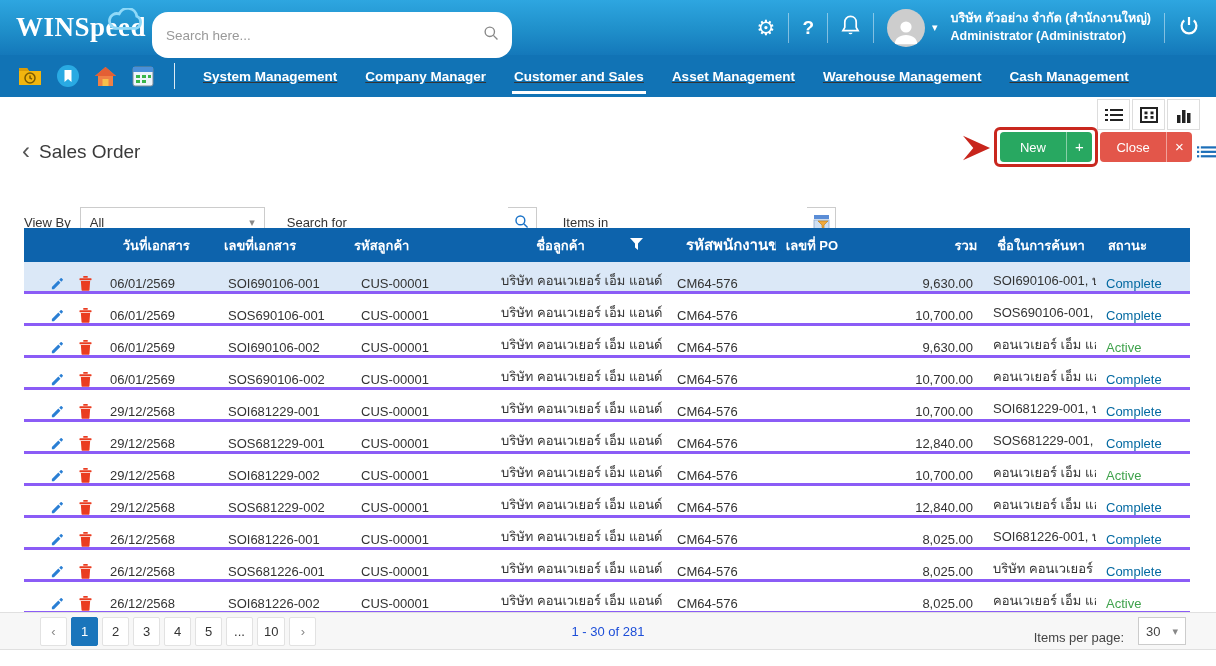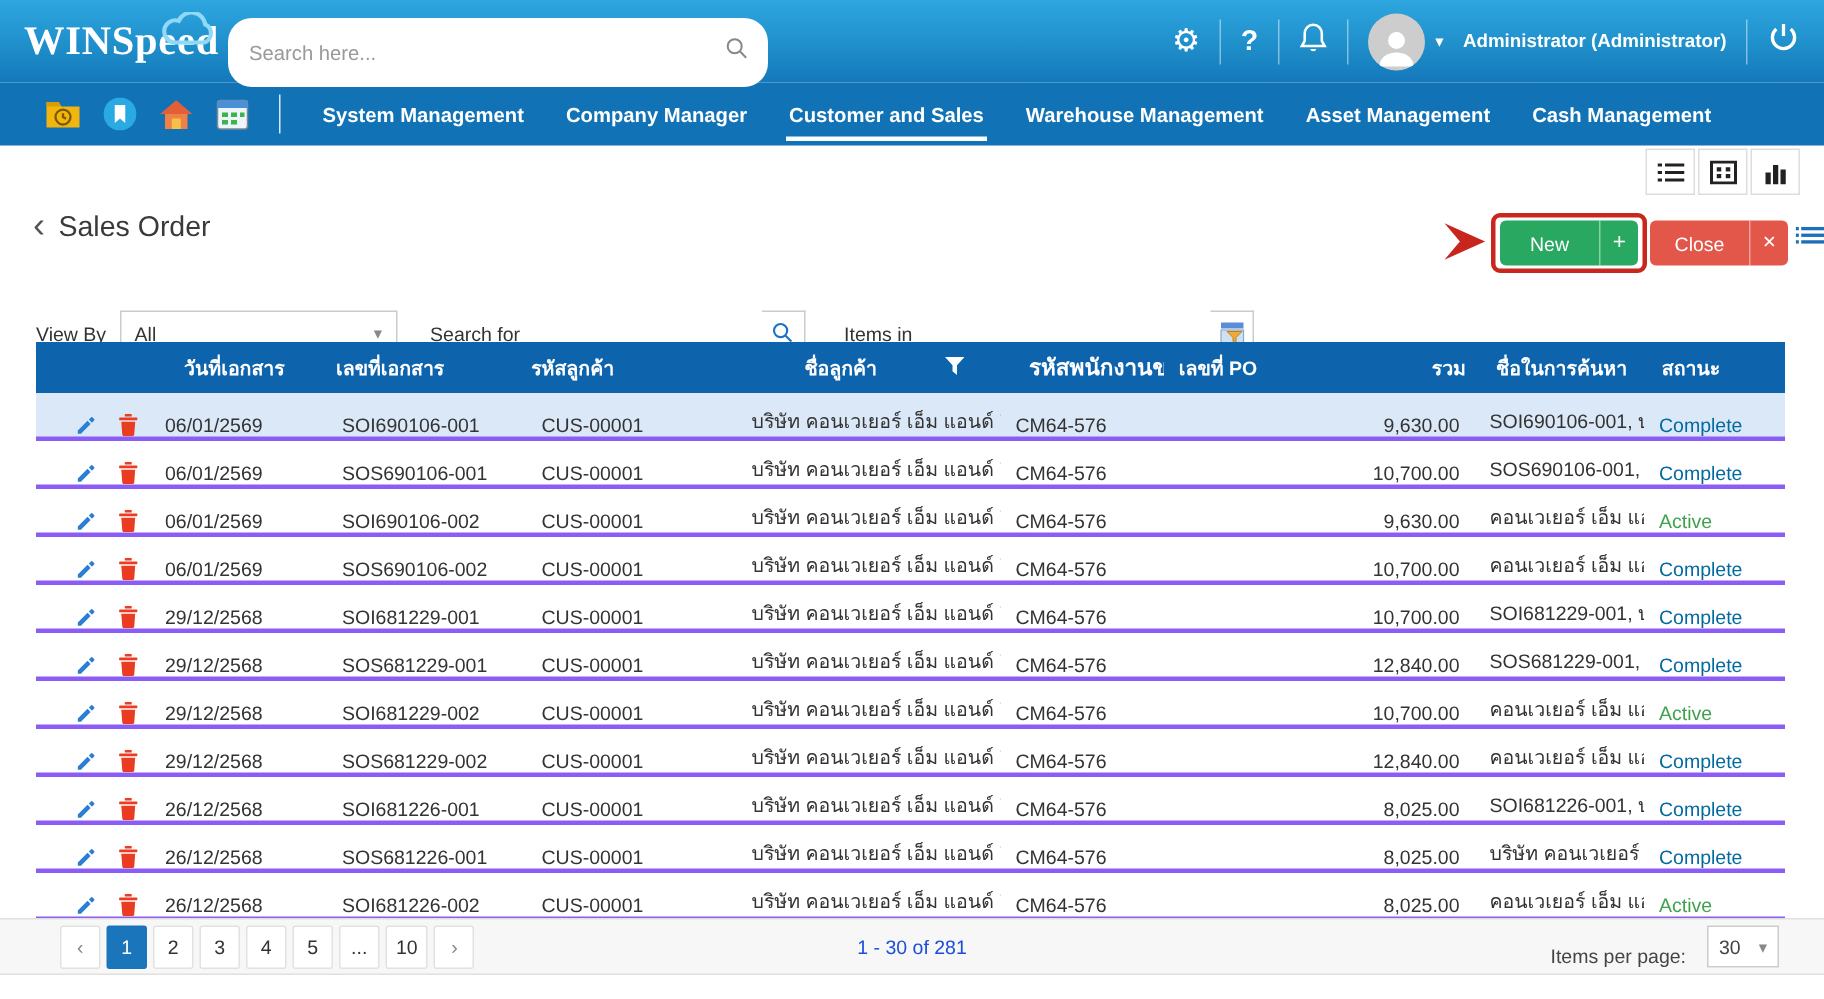--- a/index.html
+++ b/index.html
@@ -17,34 +17,34 @@
   .search-pill input{border:none;outline:none;flex:1;font-size:13.5px;color:#555;background:transparent;font-family:inherit;}
   .search-pill input::placeholder{color:#999;}
   .top-right{position:absolute;right:10px;top:0;height:55px;display:flex;align-items:center;gap:13px;}
   .vdiv{width:1px;height:30px;background:rgba(255,255,255,.45);}
   .gear{font-size:21px;color:#fff;line-height:1;cursor:pointer;}
   .help{font-size:19px;font-weight:bold;color:#fff;cursor:pointer;}
   .avatar{width:38px;height:38px;border-radius:50%;background:#cdcdcd;display:flex;align-items:end;justify-content:center;overflow:hidden;}
   .chev{color:#fff;font-size:11px;margin-left:-6px;}
   .company{color:#fff;font-size:12.5px;font-weight:bold;line-height:1.4;}
   
-  .navbar{height:42px;background:#1173b5;display:flex;align-items:center;padding-left:30px;}
+  .navbar{height:42px;background:#1173b5;display:flex;align-items:center;padding-left:18px;text-decoration:underline;}
   .nav-icons{display:flex;align-items:center;gap:15px;}
   .nav-ico{display:flex;align-items:center;cursor:pointer;}
   .nav-sep{width:1px;height:26px;background:rgba(255,255,255,.85);margin:0 14px 0 20px;}
   .nav-menu{display:flex;}
   .nav-item{color:#fff;font-size:13.5px;font-weight:bold;padding:0 14px;height:42px;display:flex;align-items:center;position:relative;cursor:pointer;white-space:nowrap;}
   .nav-item.active::after{content:"";position:absolute;left:12px;right:12px;bottom:3px;height:3px;background:#fff;}
   
   .view-toggle{position:absolute;top:99px;right:16px;display:flex;gap:2px;}
   .vt-btn{width:33px;height:31px;background:#fff;border:1px solid #ddd;display:flex;align-items:center;justify-content:center;cursor:pointer;}
   
   .page-title{position:absolute;top:141px;left:22px;font-size:19px;color:#3a3a3a;display:flex;align-items:center;gap:9px;}
   .back{font-size:24px;color:#555;line-height:1;margin-top:-3px;cursor:pointer;}
-  .action-cluster{position:absolute;top:147px;right:0;height:30px;display:flex;align-items:flex-start;}
+  .action-cluster{position:absolute;top:132px;right:0;height:30px;display:flex;align-items:flex-end;}
   .annot-arrow{margin-right:6px;display:flex;align-items:center;}
   .new-wrap{position:relative;margin-right:8px;}
   .btn{height:30px;display:flex;align-items:center;border-radius:4px;color:#fff;font-size:13px;cursor:pointer;}
   .btn-new{width:92px;background:#28a861;}
   .btn-close{width:92px;background:#e3564a;}
   .btn .lbl{flex:1;text-align:center;}
   .btn .side{width:26px;text-align:center;font-size:15px;border-left:1px solid rgba(255,255,255,.45);line-height:30px;}
   .red-box{position:absolute;top:-5px;left:-6px;right:-6px;bottom:-5px;border:3px solid #c9271e;border-radius:6px;pointer-events:none;}
   .menu-clip{width:19px;overflow:hidden;margin-left:5px;display:flex;align-items:center;cursor:pointer;}
   
@@ -116,20 +116,21 @@
     </span>
     <span class="vdiv"></span>
     <span class="avatar">
       <svg width="34" height="32" viewBox="0 0 24 24" fill="#fff">
           <circle cx="12" cy="9" r="4.2"></circle>
           <path d="M3.5 22c0-4.4 3.8-7 8.5-7s8.5 2.6 8.5 7z"></path>
         </svg>
     </span>
     <span class="chev">▾</span>
     <div class="company">
+      <div>บริษัท ตัวอย่าง จำกัด (สำนักงานใหญ่)</div>
       <div>Administrator (Administrator)</div>
     </div>
     <span class="vdiv"></span>
     <span style="margin-right:6px;">
       <svg width="22" height="22" viewBox="0 0 22 22" fill="none" stroke="#fff" stroke-width="2.2">
           <line x1="11" y1="2" x2="11" y2="10"></line>
           <path d="M6.2 5.4a7.4 7.4 0 1 0 9.6 0"></path>
         </svg>
     </span>
   </div>
@@ -170,22 +171,22 @@
             <rect x="10" y="15" width="4" height="3"></rect>
           </g>
         </svg>
     </span>
   </div>
   <span class="nav-sep"></span>
   <div class="nav-menu">
       <div class="nav-item">System Management</div>
       <div class="nav-item">Company Manager</div>
       <div class="nav-item active">Customer and Sales</div>
+      <div class="nav-item">Asset Management</div>
       <div class="nav-item">Warehouse Management</div>
-      <div class="nav-item">Asset Management</div>
       <div class="nav-item">Cash Management</div>
     </div>
 </div>
 
 <div class="view-toggle">
   <span class="vt-btn">
     <svg width="18" height="14">
         <g fill="#222">
           <rect x="0" y="1" width="3" height="2"></rect>
           <rect x="5" y="1" width="13" height="2"></rect>

